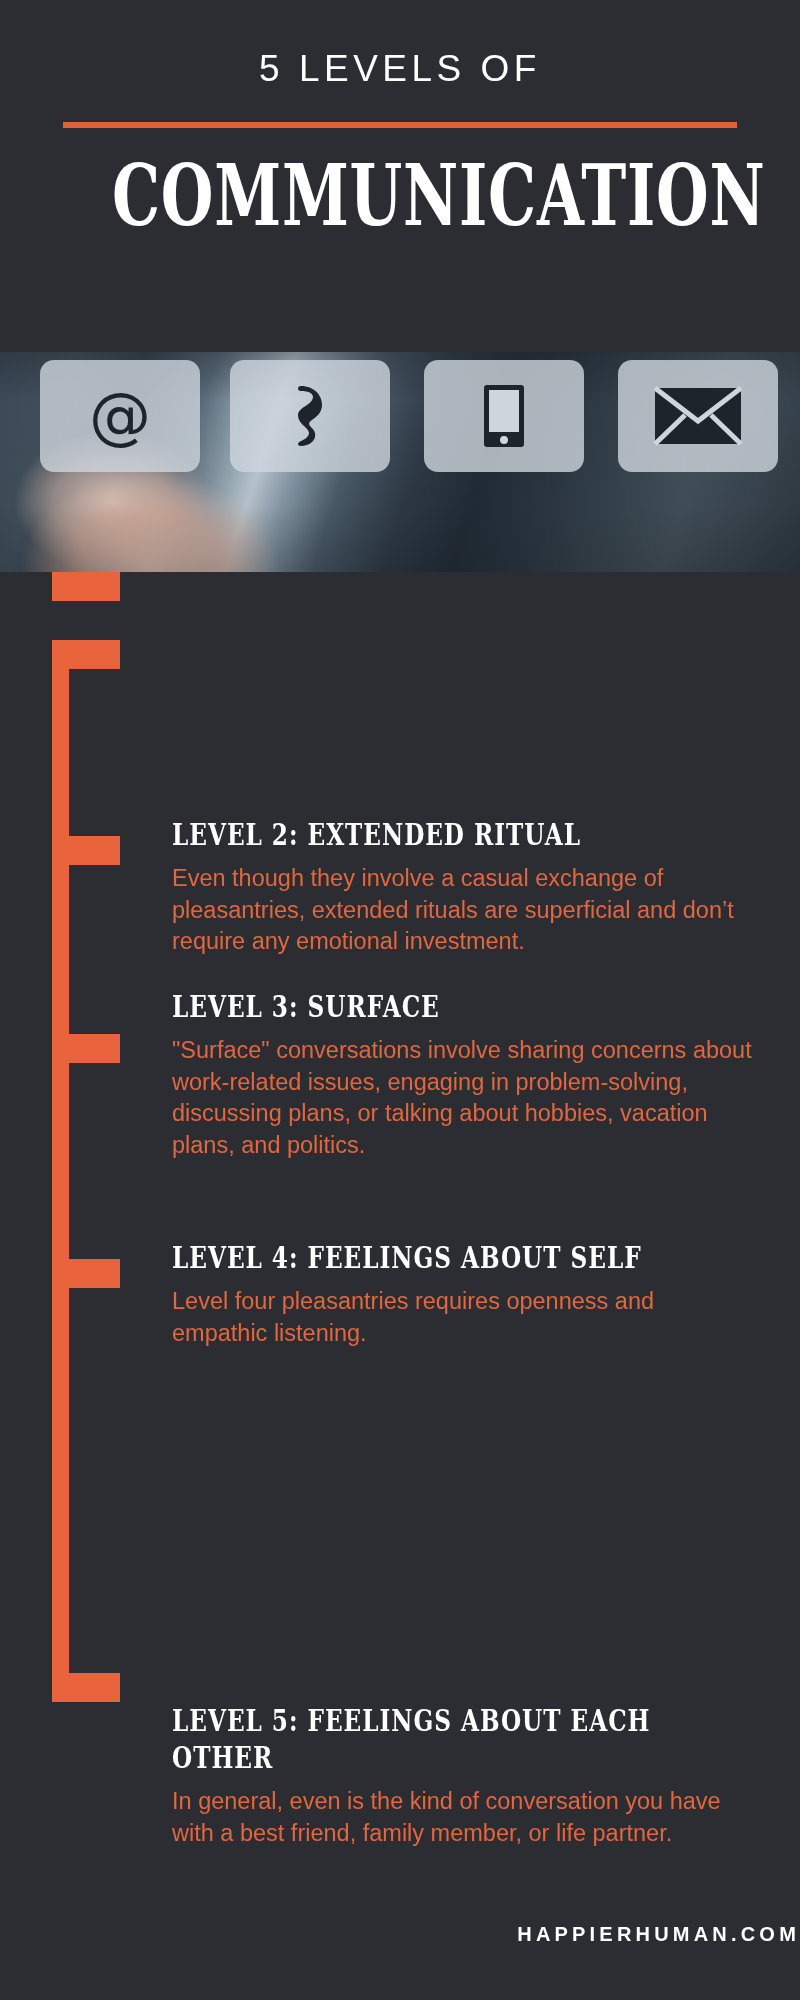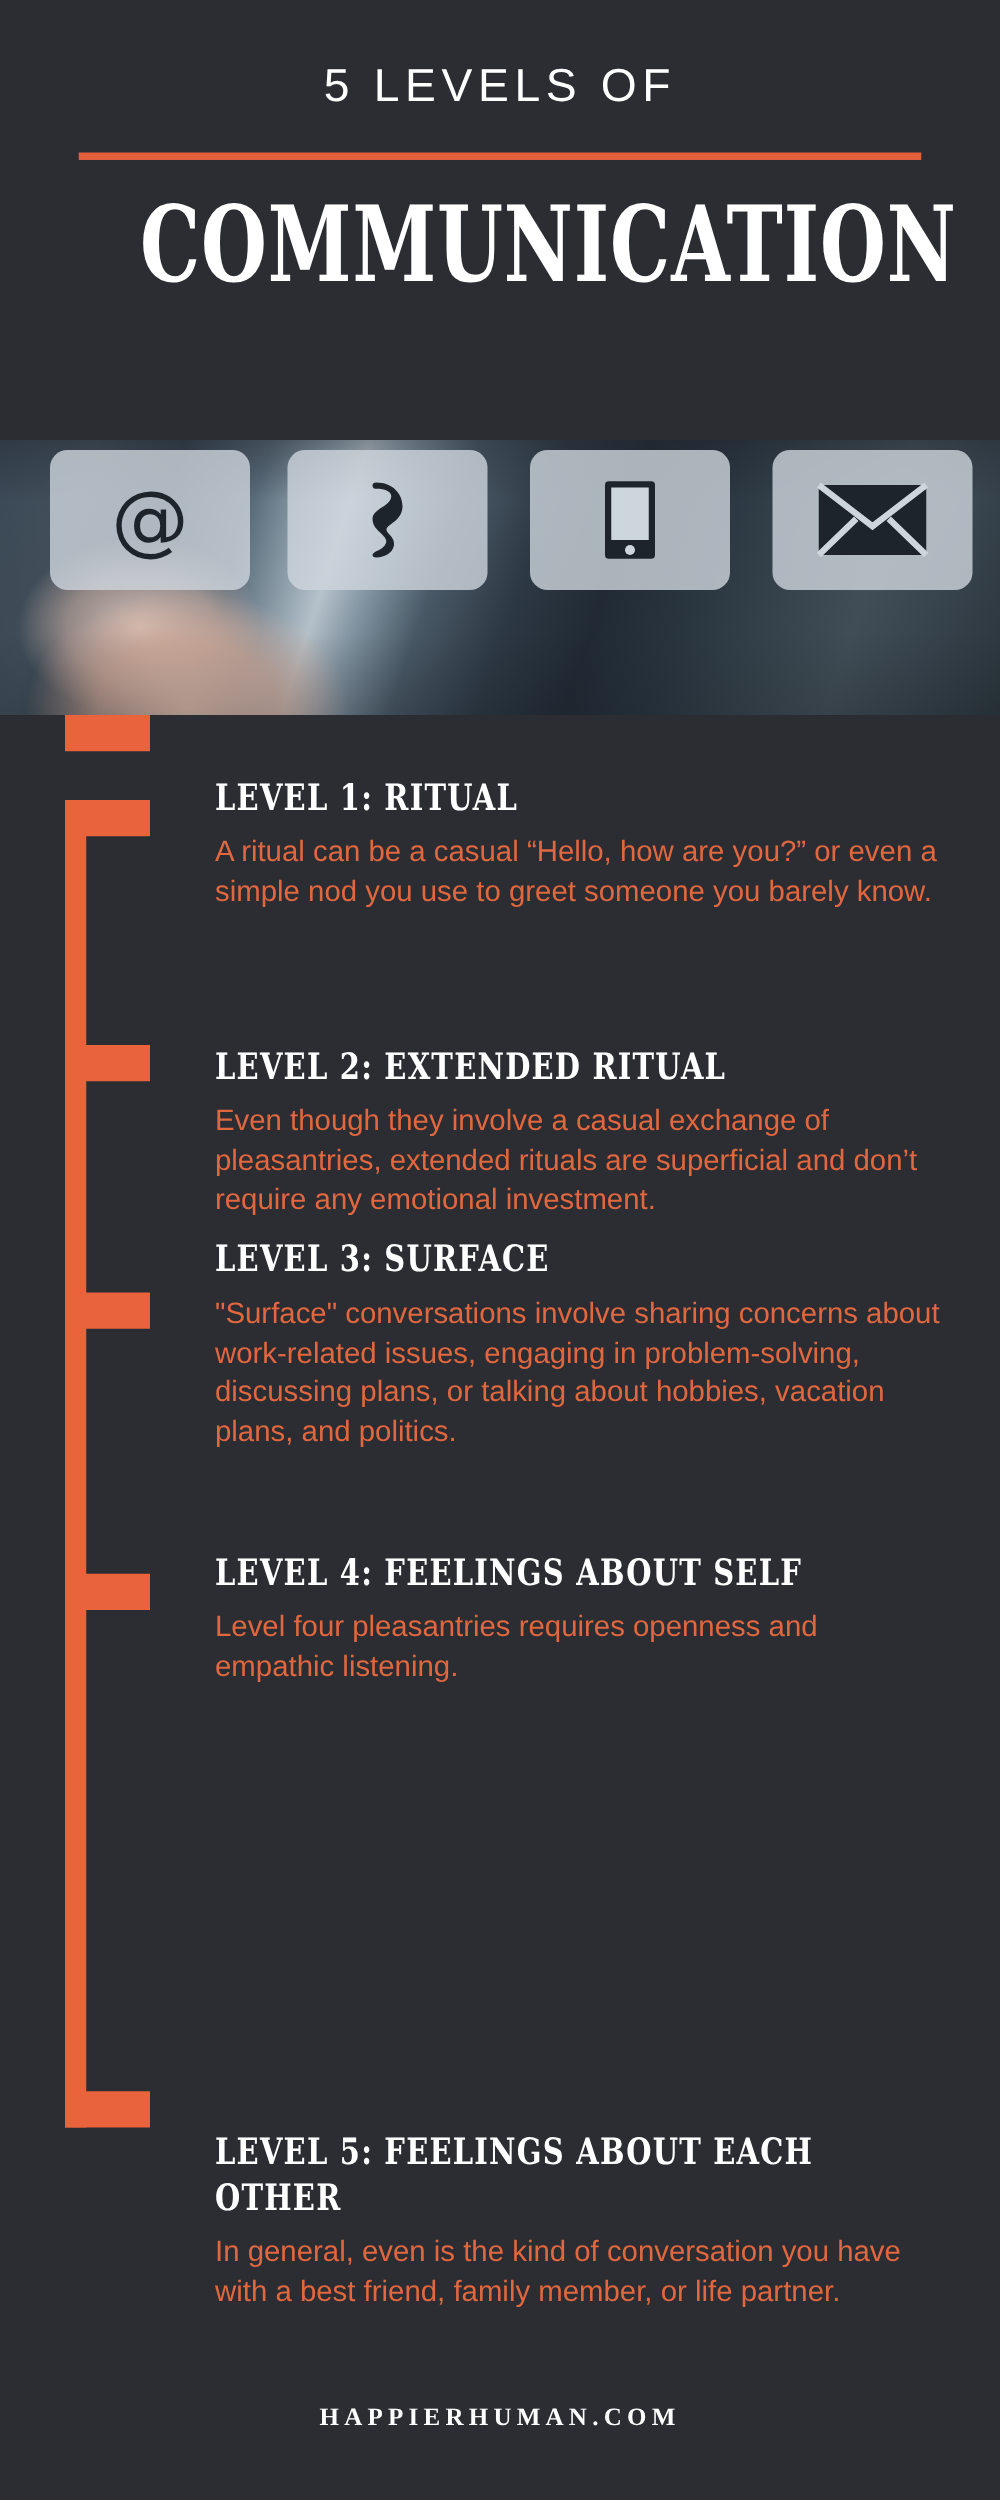--- a/index.html
+++ b/index.html
@@ -172,23 +172,23 @@
     font-weight: 400;
     line-height: 1.34;
     margin: 0;
   }
 
   
   .footer {
     position: absolute;
     left: 0; top: 1923px;
     width: 800px;
-    text-align: center;
-    color: #ffffff;
-    font-family: Liberation Serif, serif;
+    text-align: right;
+    color: #ffffff;
+    font-family: Liberation Sans, sans-serif;
     font-size: 20px;
     font-weight: 700;
     letter-spacing: 4.2px;
   }
 </style>
 </head>
 <body>
 
 <div id="page">
 
@@ -243,26 +243,22 @@
 
     <div class="spine"></div>
 
     <div class="tick" style="top:68px"></div>
     <div class="tick" style="top:264px"></div>
     <div class="tick" style="top" :=""></div>
     <div class="tick" style="top:462px"></div>
     <div class="tick" style="top:687px"></div>
     <div class="tick" style="top:1101px"></div>
 
-    <div class="level" style="top:48px">
-      <p class="level-title">LEVEL 1: RITUAL</p>
-      <p class="level-body">A ritual can be a casual “Hello, how are you?” or even a simple nod you use to greet someone you barely know.</p>
-    </div>
-
-    <div class="level" style="top:263px">
+
+    <div class="level" style="top:245px">
       <p class="level-title">LEVEL 2: EXTENDED RITUAL</p>
       <p class="level-body">Even though they involve a casual exchange of pleasantries, extended rituals are superficial and don’t require any emotional investment.</p>
     </div>
 
     <div class="level" style="top:417px">
       <p class="level-title">LEVEL 3: SURFACE</p>
       <p class="level-body">"Surface" conversations involve sharing concerns about work-related issues, engaging in problem-solving, discussing plans, or talking about hobbies, vacation plans, and politics.</p>
     </div>
 
     <div class="level" style="top:668px">

